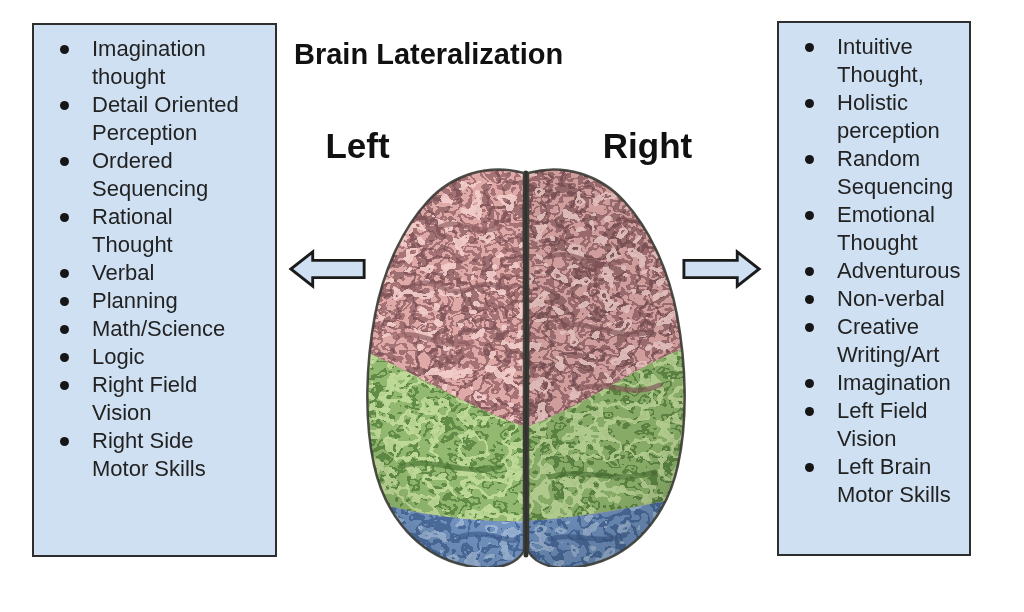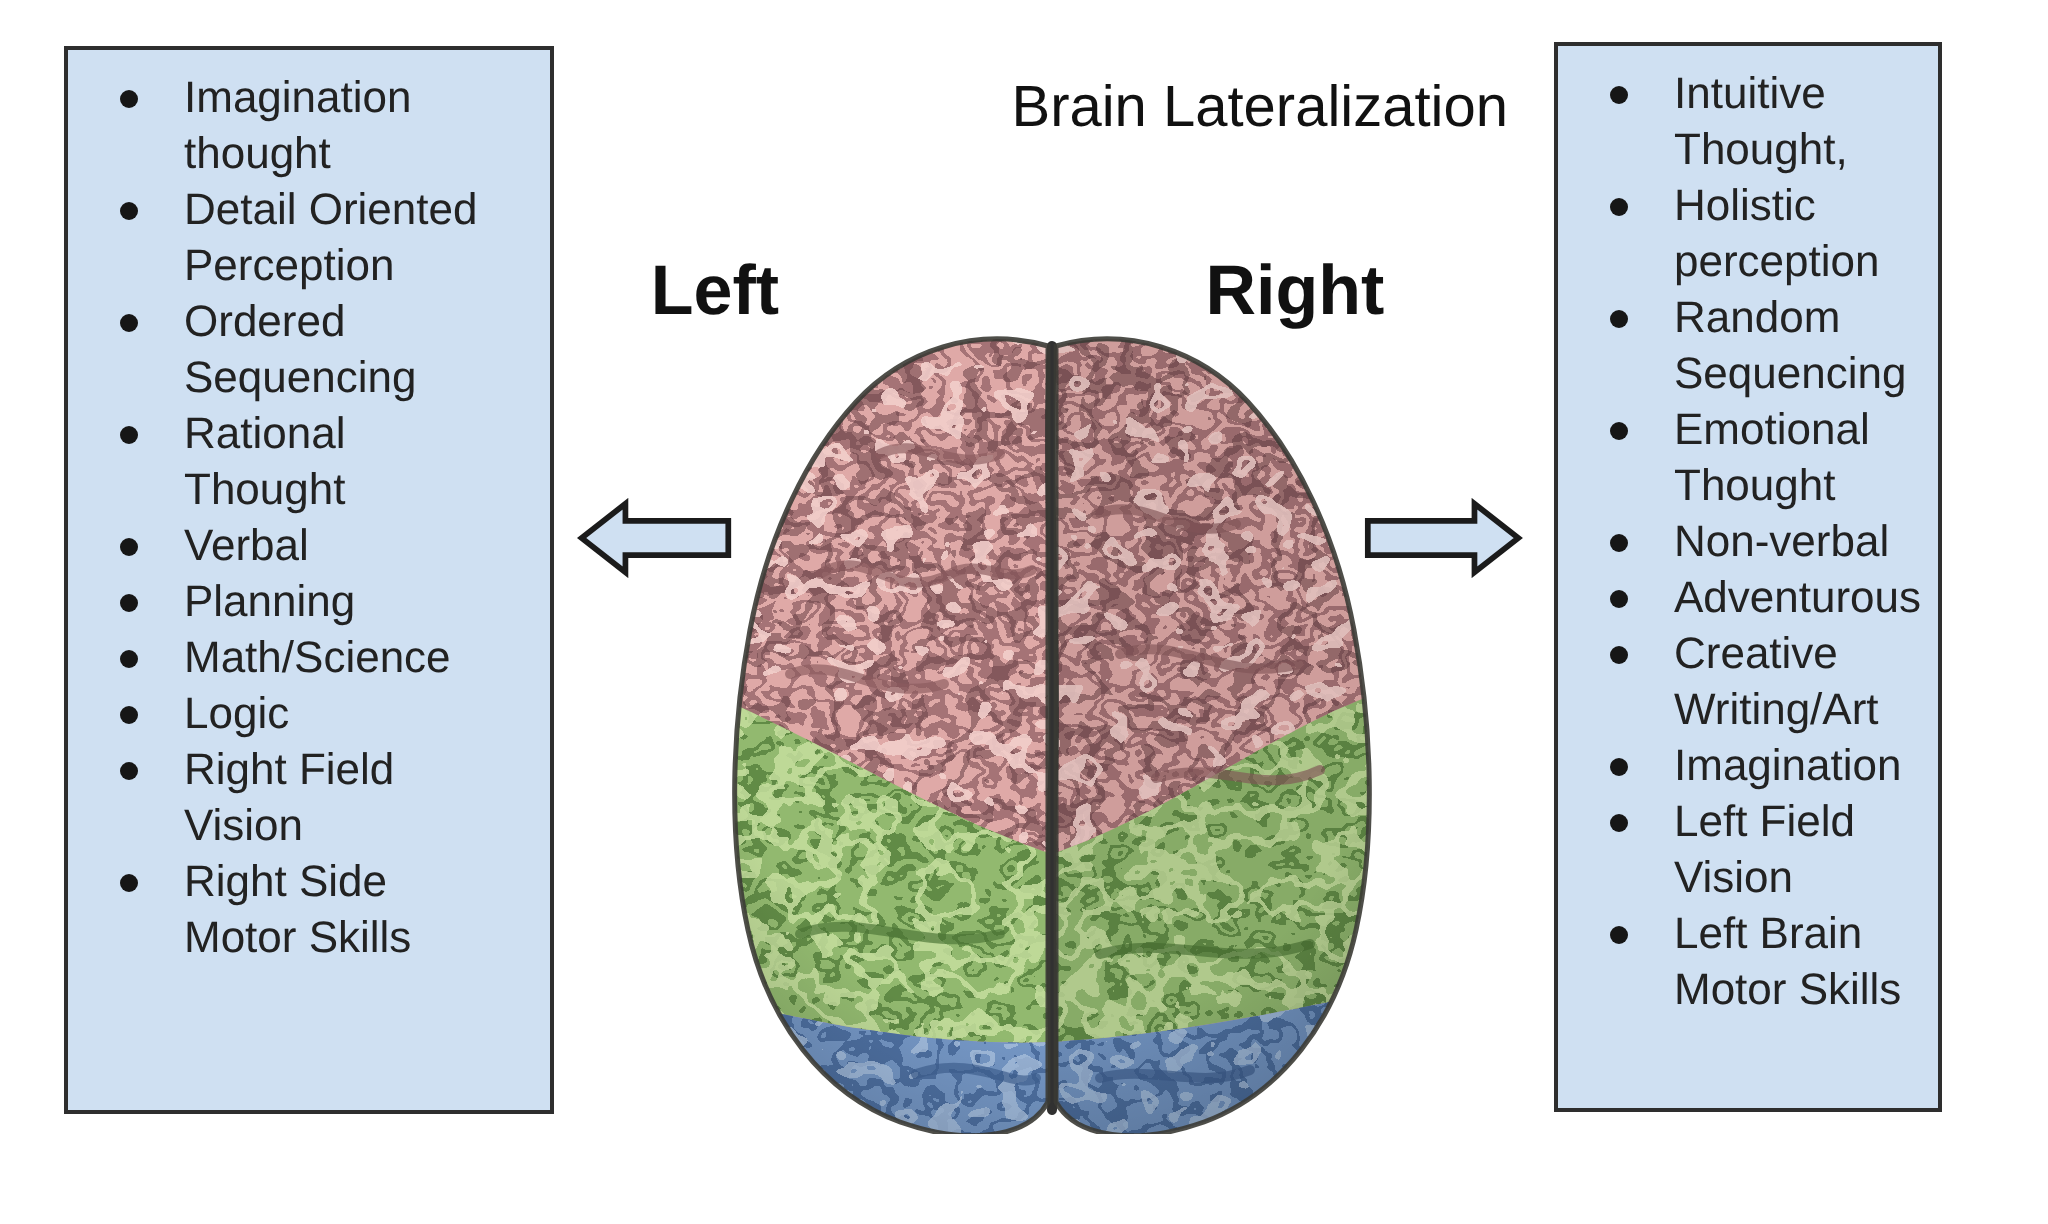--- a/index.html
+++ b/index.html
@@ -15,22 +15,22 @@
           font-family:"Liberation Sans",sans-serif;color:var(--text);}
   .panel{position:absolute;background:var(--panel_fill);border:2px solid var(--panel_border);
          box-sizing:border-box;}
   .panel-left{left:32px;top:23px;width:245px;height:534px;}
   .panel-right{left:777px;top:21px;width:194px;height:535px;}
   .trait-list{list-style:none;margin:0;padding:10px 6px 0 26px;}
   .trait-list li{display:flex;align-items:flex-start;font-size:22px;line-height:28px;}
   .dot{flex:0 0 auto;width:9px;height:9px;border-radius:50%;background:#161616;
        margin:10px 23px 0 0;}
   .txt{white-space:pre-line;}
-  .title{position:absolute;left:324px;top:38px;width:430px;text-align:right;
-         font-size:29px;font-weight:normal;color:var(--title);}
+  .title{position:absolute;left:294px;top:38px;width:430px;text-align:left;
+         font-size:29px;font-weight:bold;color:var(--title);}
   .side-label{position:absolute;top:126px;width:115px;text-align:center;
               font-size:35px;font-weight:bold;color:var(--title);}
   .label-left{left:300px;}
   .label-right{left:590px;text-align:center;}
   .arrow-svg{position:absolute;width:82px;height:40px;}
   .arrow-left{left:286px;top:249px;}
   .arrow-right{left:681px;top:249px;}
   .arrow-shape{fill:var(--arrow_fill);stroke:var(--arrow_stroke);stroke-width:3;stroke-linejoin:miter;}
   .brain{position:absolute;left:350px;top:167px;width:352px;height:400px;}
   .fill-pink{fill:var(--frontal_pink);}
@@ -129,25 +129,25 @@
           <span class="txt">Random
 Sequencing</span>
         </li>
       <li>
           <span class="dot"></span>
           <span class="txt">Emotional
 Thought</span>
         </li>
       <li>
           <span class="dot"></span>
+          <span class="txt">Adventurous</span>
+        </li>
+      <li>
+          <span class="dot"></span>
           <span class="txt">Non-verbal</span>
-        </li>
-      <li>
-          <span class="dot"></span>
-          <span class="txt">Adventurous</span>
         </li>
       <li>
           <span class="dot"></span>
           <span class="txt">Creative
 Writing/Art</span>
         </li>
       <li>
           <span class="dot"></span>
           <span class="txt">Imagination</span>
         </li>

